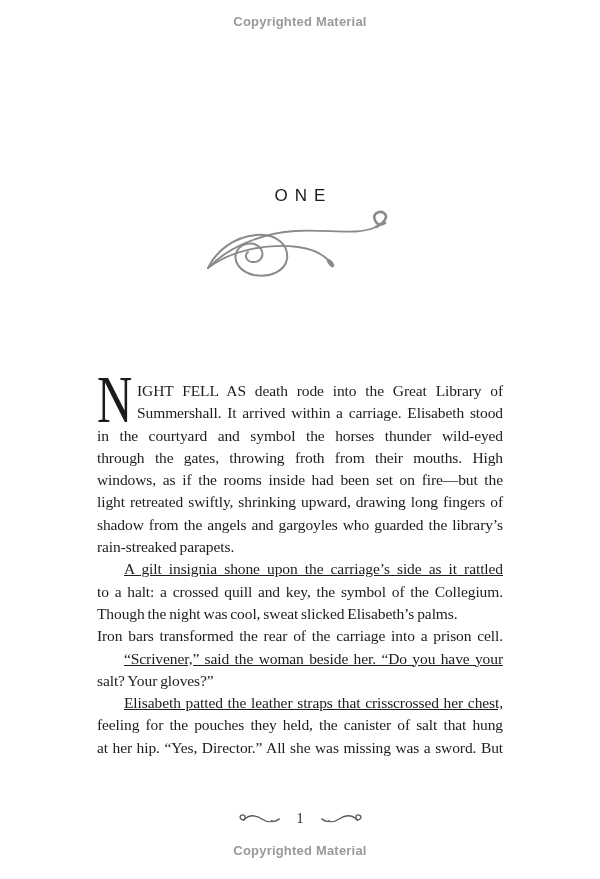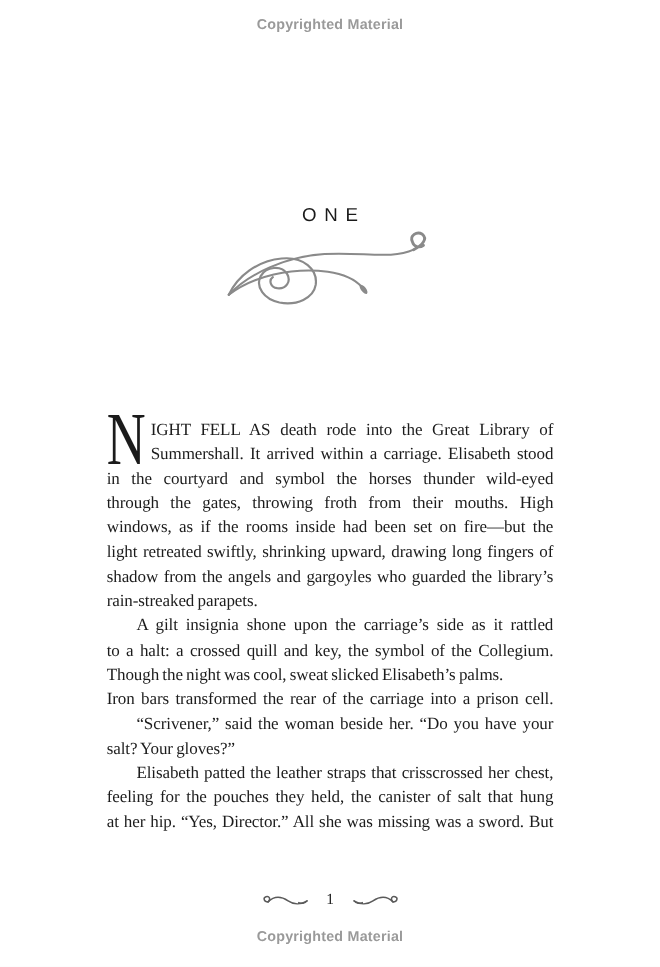--- a/index.html
+++ b/index.html
@@ -51,20 +51,21 @@
   }
   .line{
     text-align:justify;
     text-align-last:justify;
   }
   .line.lastline{
     text-align-last:left;
   }
   .line.indent{
     text-indent:27px;
+    text-decoration:underline;
   }
   .dropcap{
     float:left;
     width:40px;height:44px;
     position:relative;
   }
   .dropcap span{
     position:absolute;left:0;top:-15px;
     font-size:68px;
     line-height:1;

